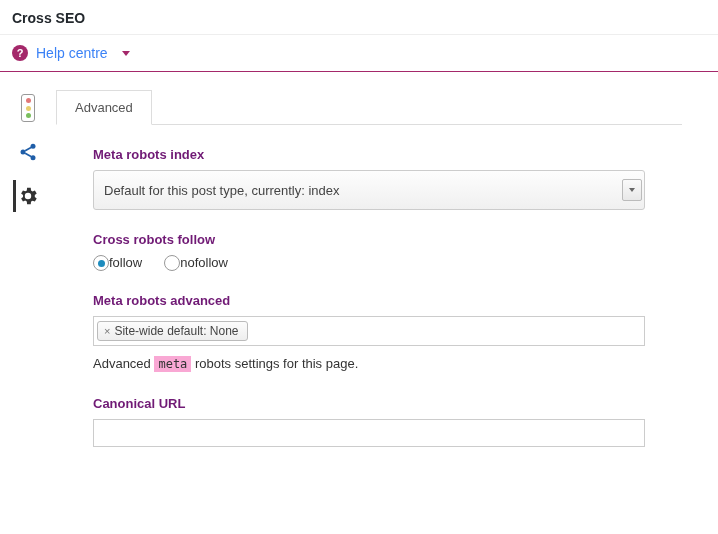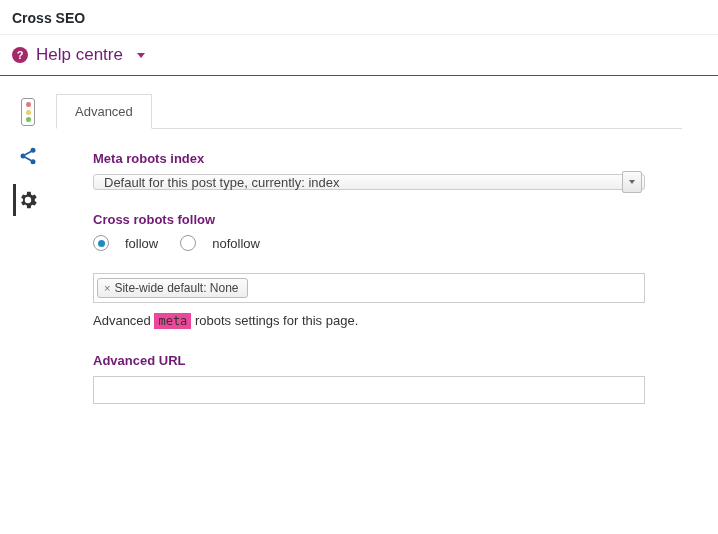--- a/index.html
+++ b/index.html
@@ -31,22 +31,22 @@
       border-radius: 50%;
       background: #a4286a;
       color: #fff;
       font-size: 11px;
       font-weight: bold;
       display: flex;
       align-items: center;
       justify-content: center;
     }
     .help-text {
-      color: #701a75;
-      font-size: 17px;
+      color: #3b82f6;
+      font-size: 14px;
     }
     .help-caret {
       width: 0; height: 0;
       border-left: 4px solid transparent;
       border-right: 4px solid transparent;
       border-top: 5px solid #a4286a;
       margin-left: 6px;
     }
     .body {
       display: flex;
@@ -114,21 +114,21 @@
     .field { margin-bottom: 22px; }
     .field-label {
       font-weight: 600;
       font-size: 13px;
       color: #701a75;
       display: block;
       margin-bottom: 8px;
     }
     .select {
       width: 100%;
-      height: 16px;
+      height: 40px;
       border: 1px solid #ccc;
       border-radius: 3px;
       background: linear-gradient(#fdfdfd,#f0f0f0);
       display: flex;
       align-items: center;
       justify-content: space-between;
       padding: 0 2px 0 10px;
       font-size: 13px;
       color: #444;
     }
@@ -143,22 +143,22 @@
     }
     .select-handle::after {
       content:"";
       border-left: 3px solid transparent;
       border-right: 3px solid transparent;
       border-top: 4px solid #666;
     }
     .radios { display: flex; gap: 22px; align-items: center; }
     .radio {
       display: flex;
-      align-items: center;
-      gap: 16px;
+      align-items: flex-start;
+      gap: 0;
       font-size: 13px;
       color: #333;
     }
     .radio-circle {
       width: 16px; height: 16px;
       border: 1px solid #999;
       border-radius: 50%;
       display: flex;
       align-items: center;
       justify-content: center;
@@ -195,21 +195,21 @@
       cursor: pointer;
     }
     .helper {
       margin-top: 8px;
       font-size: 13px;
       color: #333;
       line-height: 1.5;
     }
     .code {
       font-family: Menlo, Consolas, monospace;
-      background: #ec4899;
+      background: #f9a8d4;
       padding: 1px 4px;
       font-size: 12px;
     }
     .textinput {
       width: 100%;
       height: 28px;
       border: 1px solid #ccc;
       padding: 4px 8px;
       font-size: 13px;
     }
@@ -275,31 +275,32 @@
             <span>follow</span>
           </label>
           <label class="radio">
             <span class="radio-circle"></span>
             <span>nofollow</span>
           </label>
         </div>
       </div>
 
       <div class="field">
+        <label class="field-label">Meta robots advanced</label>
         <div class="tokenbox">
           <span class="token">
             <span class="token-x">×</span>
             <span>Site-wide default: None</span>
           </span>
         </div>
         <div class="helper">
           <span>Advanced </span><span class="code">meta</span><span> robots settings for this page.</span>
         </div>
       </div>
 
       <div class="field" style="margin-bottom:8px">
-        <label class="field-label">Advanced URL</label>
+        <label class="field-label">Canonical URL</label>
         <input class="textinput" type="text" value="" style="">
       </div>
 
     </div>
   </div>
 </div>
 
 </body></html>

